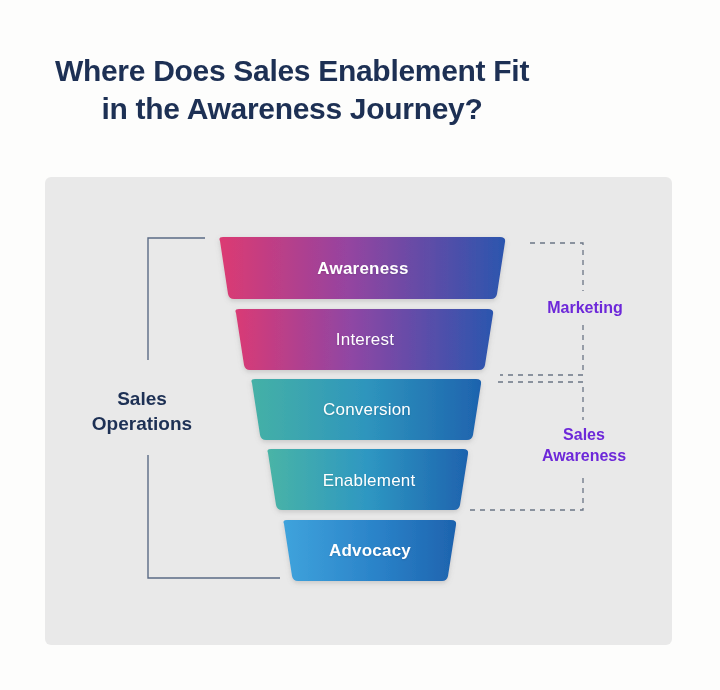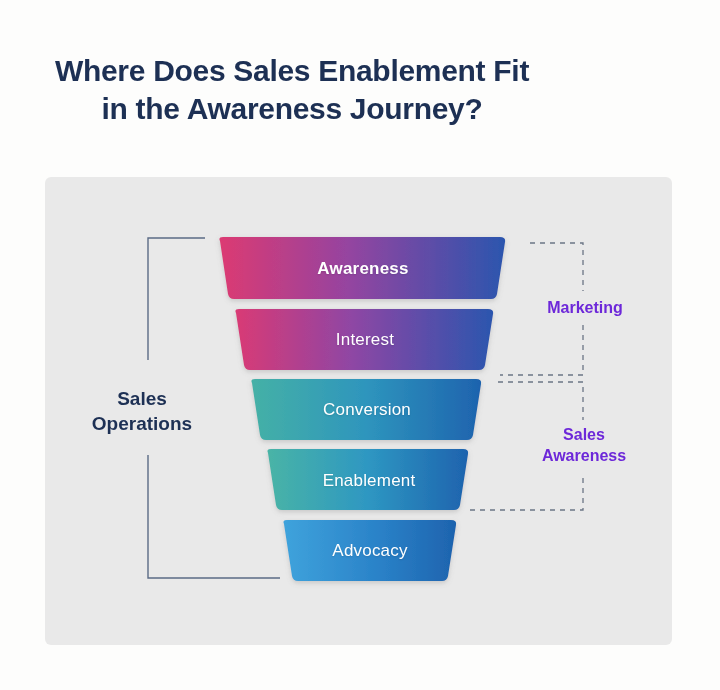--- a/index.html
+++ b/index.html
@@ -172,21 +172,21 @@
     <g fill="none" stroke="#6b7585" stroke-width="1.3" stroke-dasharray="5 5">
       <path d="M 498 382 L 583 382 L 583 420"></path>
       <path d="M 583 478 L 583 510 L 470 510"></path>
     </g>
   </svg>
 
   <div class="seg-label" style="left:363px; top:269px;font-weight:bold;">Awareness</div>
   <div class="seg-label" style="left:365px; top:340px;">Interest</div>
   <div class="seg-label" style="left:367px; top:410px;">Conversion</div>
   <div class="seg-label" style="left:369px; top:481px;">Enablement</div>
-  <div class="seg-label" style="left:370px; top:551px;">Advocacy</div>
+  <div class="seg-label" style="left:370px; top:551px;font-weight:bold;">Advocacy</div>
 
   <div class="left-label">
     <span class="ln">Sales</span>
     <span class="ln">Operations</span>
   </div>
 
   <div class="right-label" id="marketing-label">
     <span class="ln">Marketing</span>
   </div>
 

